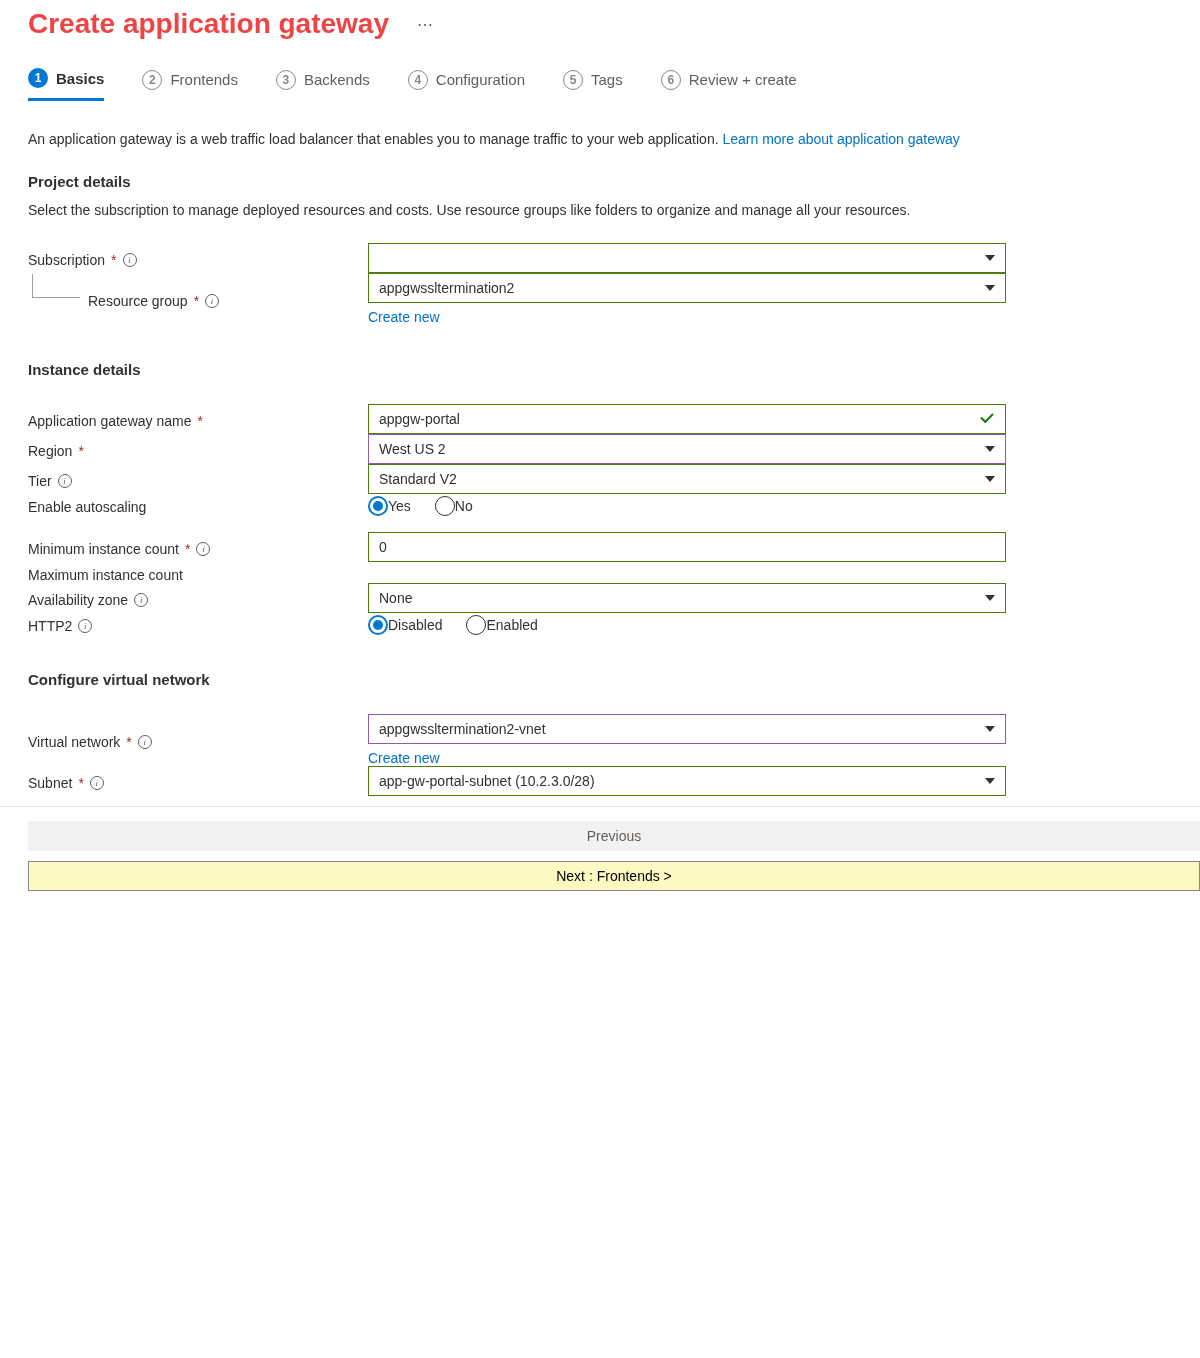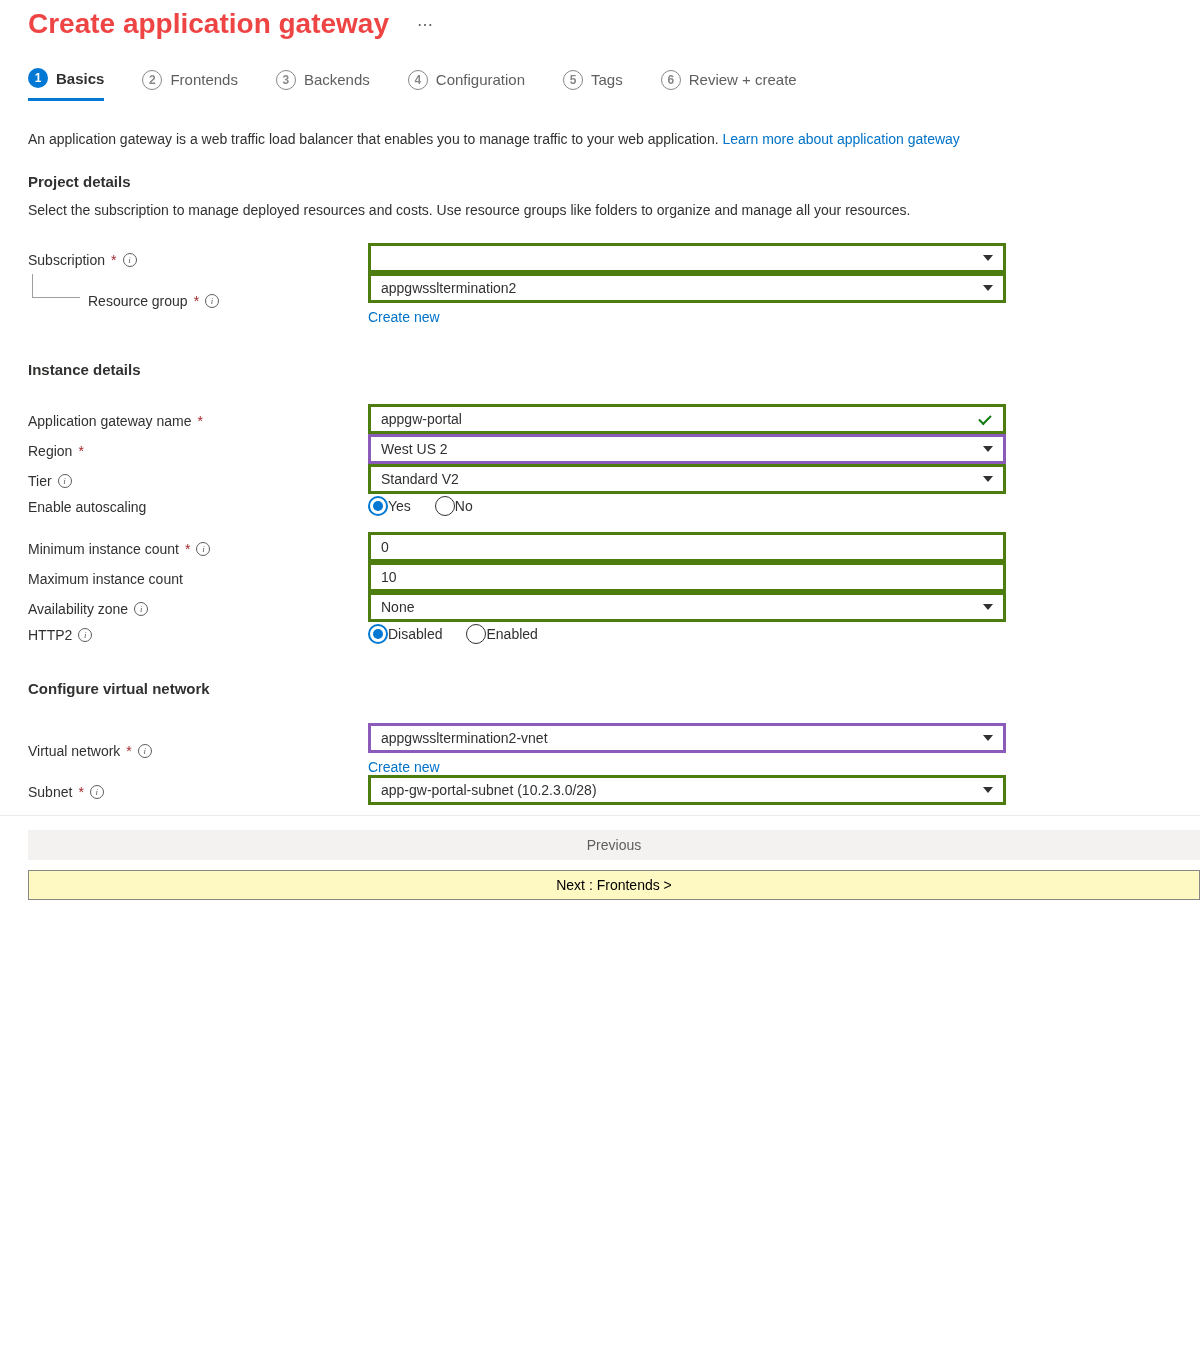--- a/index.html
+++ b/index.html
@@ -56,21 +56,21 @@
   .req-star { color: #a4262c; font-weight: 400; }
   .info-icon {
     width: 14px; height: 14px; border: 1px solid #605e5c; border-radius: 50%;
     display: inline-flex; align-items: center; justify-content: center;
     font-size: 9px; color: #605e5c; font-family: Georgia, serif; font-style: italic;
     cursor: pointer;
   }
 
   
   .dropdown, .text-input {
-    width: 100%; height: 30px; border: 3px solid #4d7c0f; background: #fff;
+    width: 100%; height: 30px; border: 1px solid #4d7c0f; background: #fff;
     font-size: 14px; padding: 0 30px 0 10px; position: relative;
     display: flex; align-items: center; cursor: pointer;
   }
   .dropdown.highlight, .text-input.highlight { border-color: #8a5bb8; }
   .dropdown::after {
     content: ""; position: absolute; right: 10px; top: 50%; transform: translateY(-50%);
     width: 0; height: 0; border-left: 5px solid transparent; border-right: 5px solid transparent;
     border-top: 6px solid #323130;
   }
   .text-input { cursor: text; }
@@ -253,25 +253,20 @@
       <div class="text-input">
         <span>0</span>
       </div>
     </div>
   </div>
 
   <div class="form-row">
     <div class="form-label-col">
       <span>Maximum instance count</span>
     </div>
-    <div class="form-input-col">
-      <div class="text-input">
-        <span>10</span>
-      </div>
-    </div>
   </div>
 
   <div class="form-row">
     <div class="form-label-col">
       <span>Availability zone</span>
       <span class="info-icon">i</span>
     </div>
     <div class="form-input-col">
       <div class="dropdown">
         <span>None</span>

